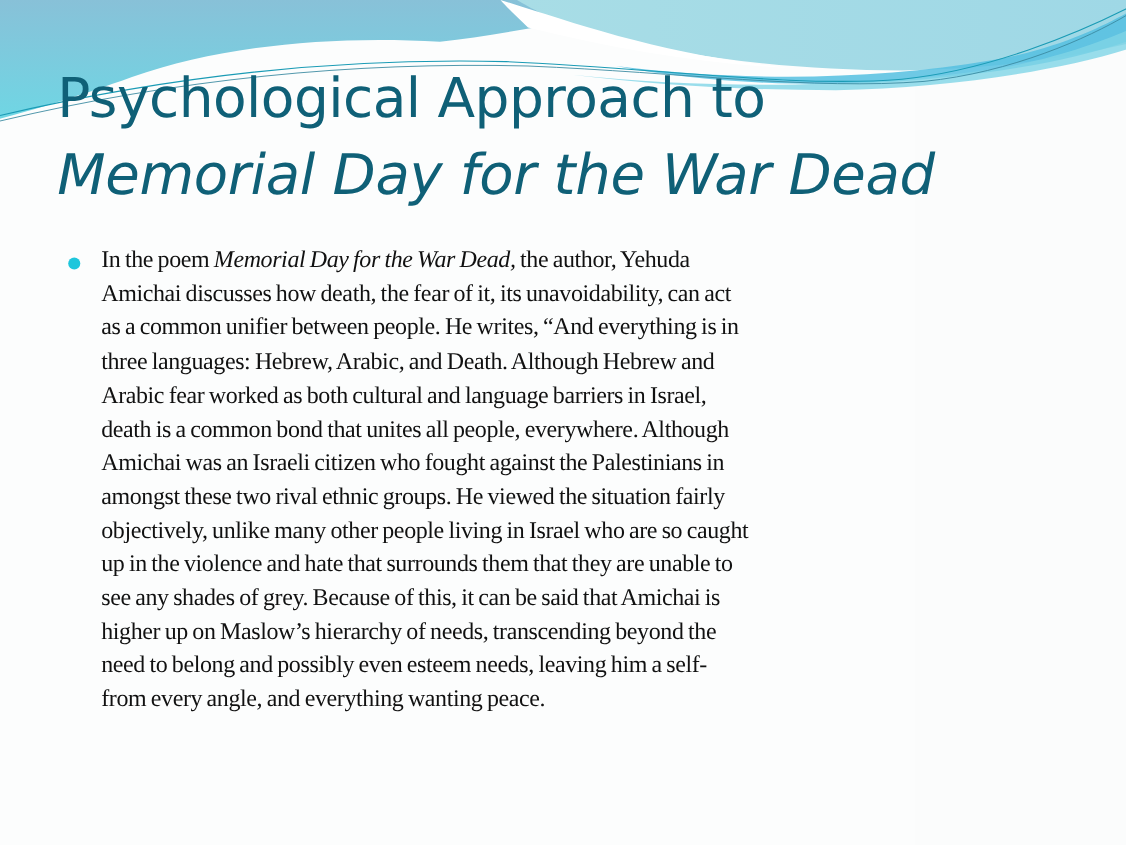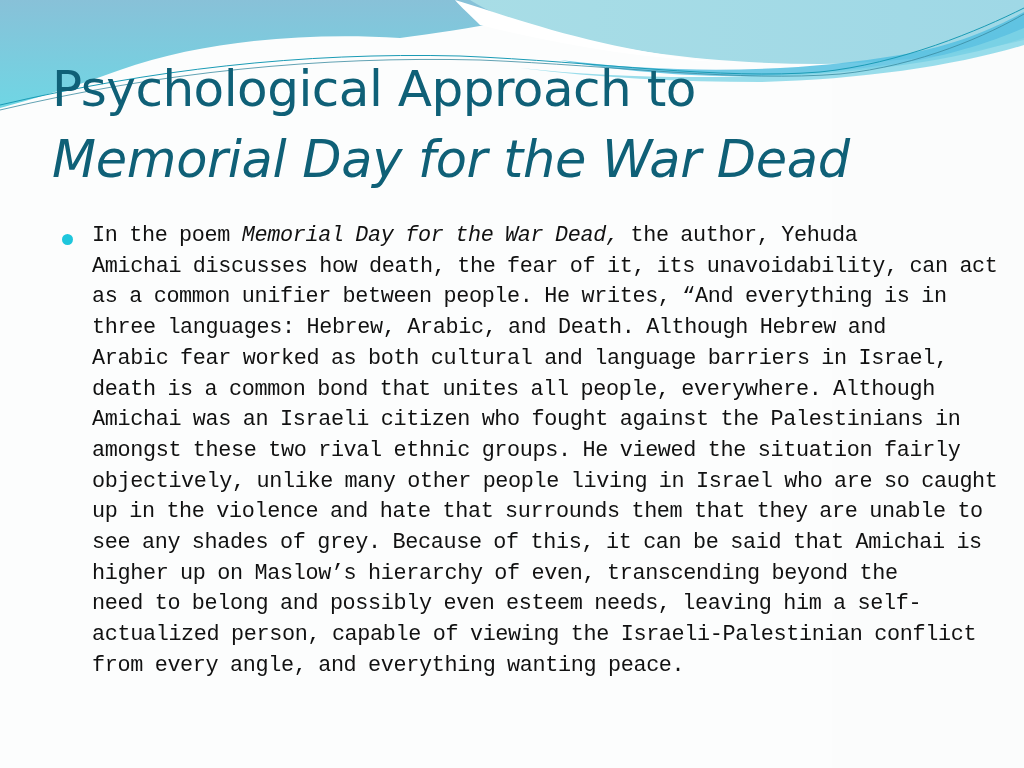--- a/index.html
+++ b/index.html
@@ -4,21 +4,21 @@
 <style>
   html, body { margin:0; padding:0; }
   body { width:1024px; height:768px; overflow:hidden; background:#fbfcfc; position:relative; font-family:"DejaVu Sans", sans-serif; }
   .slide { position:absolute; left:0; top:0; width:832px; height:768px; background:#fcfdfd; }
   .waves { position:absolute; left:0; top:0; width:1024px; height:130px; }
   .title { position:absolute; left:52px; top:58px; color:#0f6077; font-family:"DejaVu Sans", sans-serif; }
   .title-line1 { display:block; font-size:50px; line-height:62px; letter-spacing:-0.5px; white-space:nowrap; }
   .title-line2 { display:block; font-size:51px; line-height:80px; font-style:italic; letter-spacing:-0.3px; white-space:nowrap; }
   .bullet-area { position:absolute; left:58px; top:221px; width:930px; }
   .bullet-dot { position:absolute; left:4px; top:13px; width:11px; height:11px; border-radius:50%; background:#1ec6dc; }
-  .bullet-text { position:absolute; left:34px; top:0; width:890px; font-family:Liberation Mono, monospace; font-size:21.8px; line-height:30.7px; color:#111; letter-spacing:-0.35px; word-spacing:-1px; }
+  .bullet-text { position:absolute; left:34px; top:0; width:890px; font-family:Liberation Serif, serif; font-size:21.8px; line-height:30.7px; color:#111; letter-spacing:-0.35px; word-spacing:-1px; }
   .line { display:block; white-space:nowrap; }
   .it { font-style:italic; }
 </style>
 </head>
 <body>
 
 <div class="slide">
   <svg class="waves" viewBox="0 0 1024 130" preserveAspectRatio="none">
     <defs>
       <linearGradient id="gL" x1="0" y1="0" x2="0" y2="1">
@@ -56,19 +56,18 @@
       <span class="line">Amichai discusses how death, the fear of it, its unavoidability, can act</span>
       <span class="line">as a common unifier between people. He writes, “And everything is in</span>
       <span class="line">three languages: Hebrew, Arabic, and Death. Although Hebrew and</span>
       <span class="line">Arabic fear worked as both cultural and language barriers in Israel,</span>
       <span class="line">death is a common bond that unites all people, everywhere.  Although</span>
       <span class="line">Amichai was an Israeli citizen who fought against the Palestinians in</span>
       <span class="line">amongst these two rival ethnic groups. He viewed the situation fairly</span>
       <span class="line">objectively, unlike many other people living in Israel who are so caught</span>
       <span class="line">up in the violence and hate that surrounds them that they are unable to</span>
       <span class="line">see any shades of grey. Because of this, it can be said that Amichai is</span>
-      <span class="line">higher up on Maslow’s hierarchy of even, transcending beyond the</span>
+      <span class="line">higher up on Maslow’s hierarchy of needs, transcending beyond the</span>
       <span class="line">need to belong and possibly even esteem needs, leaving him a self-</span>
-      <span class="line">actualized person, capable of viewing the Israeli-Palestinian conflict</span>
       <span class="line">from every angle, and everything wanting peace.</span>
     </div>
   </div>
 </div>
 
 </body></html>

